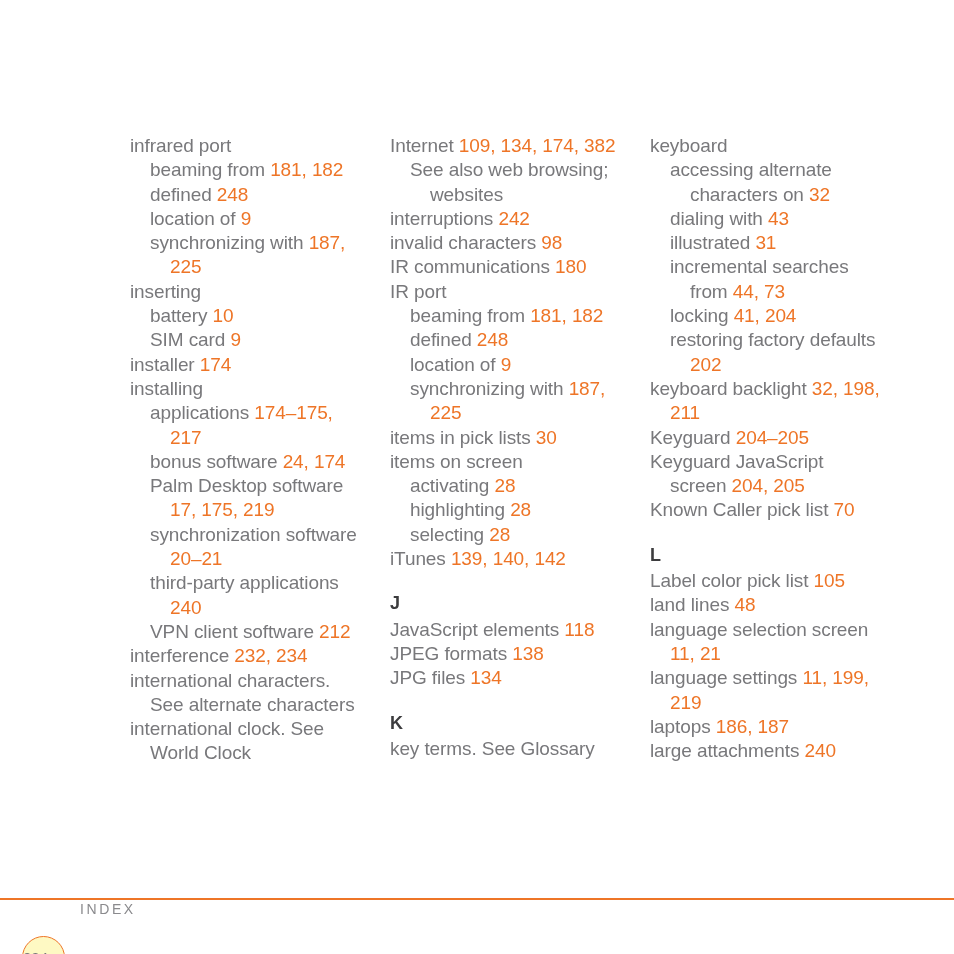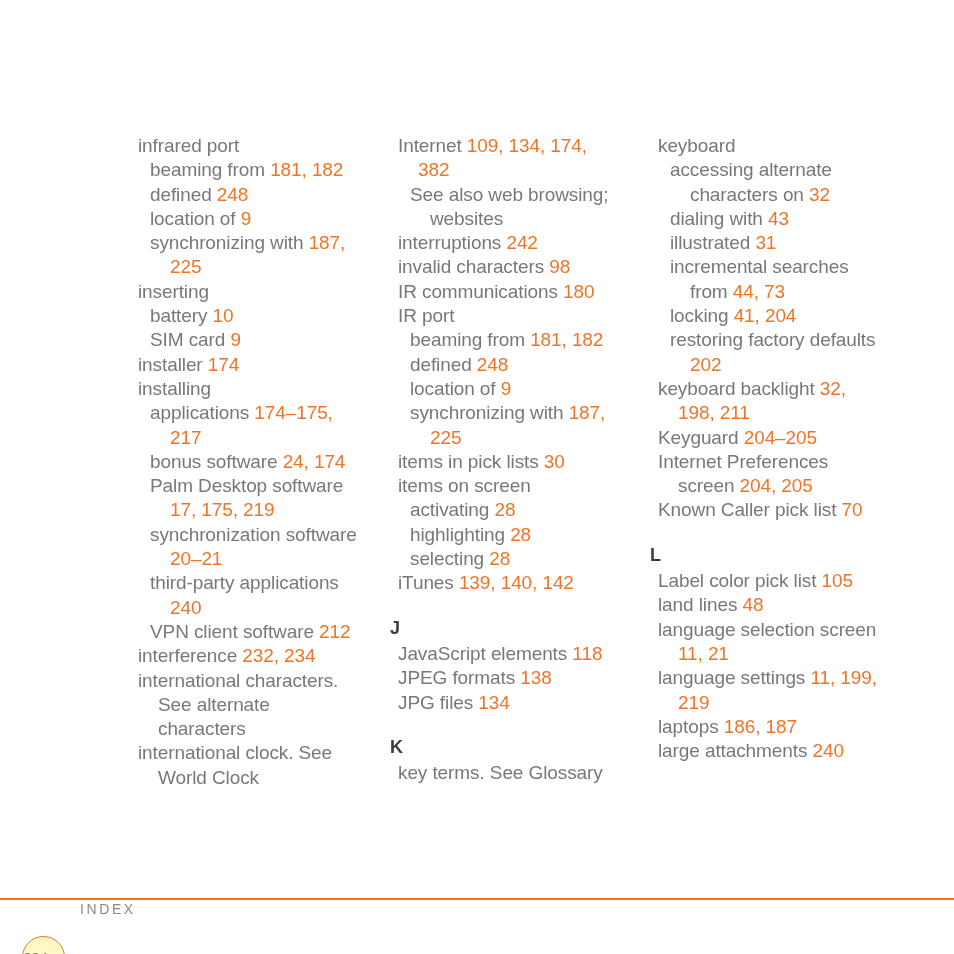--- a/index.html
+++ b/index.html
@@ -36,21 +36,21 @@
     font-size: 19px;
     line-height: 24.3px;
     color: #78787b;
     letter-spacing: -0.1px;
     white-space: normal;
   }
   .entry.lvl0 { padding-left: 0px; text-indent: -0px; }
   .entry.lvl1 { padding-left: 20px; }
 
   
-  .entry.lvl0 { padding-left: 20px; text-indent: -20px; margin-left: 8px; }
+  .entry.lvl0 { padding-left: 20px; text-indent: -20px; }
   .entry.lvl1 { padding-left: 40px; text-indent: -20px; }
 
   .pg { color: #ee7527; }
   .see { color: #78787b; }
 
   .letter-heading {
     font-size: 18px;
     font-weight: bold;
     color: #3c3c3e;
     line-height: 24.3px;
@@ -150,21 +150,21 @@
   <div class="index-column">
       <div class="entry lvl0"><span>keyboard</span></div>
       <div class="entry lvl1"><span>accessing alternate characters on </span><span class="pg">32</span></div>
       <div class="entry lvl1"><span>dialing with </span><span class="pg">43</span></div>
       <div class="entry lvl1"><span>illustrated </span><span class="pg">31</span></div>
       <div class="entry lvl1"><span>incremental searches from </span><span class="pg">44, 73</span></div>
       <div class="entry lvl1"><span>locking </span><span class="pg">41, 204</span></div>
       <div class="entry lvl1"><span>restoring factory defaults </span><span class="pg">202</span></div>
       <div class="entry lvl0"><span>keyboard backlight </span><span class="pg">32, 198, 211</span></div>
       <div class="entry lvl0"><span>Keyguard </span><span class="pg">204–205</span></div>
-      <div class="entry lvl0"><span>Internet Preferences screen </span><span class="pg">204, 205</span></div>
+      <div class="entry lvl0"><span>Keyguard JavaScript screen </span><span class="pg">204, 205</span></div>
       <div class="entry lvl0"><span>Known Caller pick list </span><span class="pg">70</span></div>
       <div class="letter-heading">L</div>
       <div class="entry lvl0"><span>Label color pick list </span><span class="pg">105</span></div>
       <div class="entry lvl0"><span>land lines </span><span class="pg">48</span></div>
       <div class="entry lvl0"><span>language selection screen </span><span class="pg">11, 21</span></div>
       <div class="entry lvl0"><span>language settings </span><span class="pg">11, 199, 219</span></div>
       <div class="entry lvl0"><span>laptops </span><span class="pg">186, 187</span></div>
       <div class="entry lvl0"><span>large attachments </span><span class="pg">240</span></div>
     </div>
 </div>

